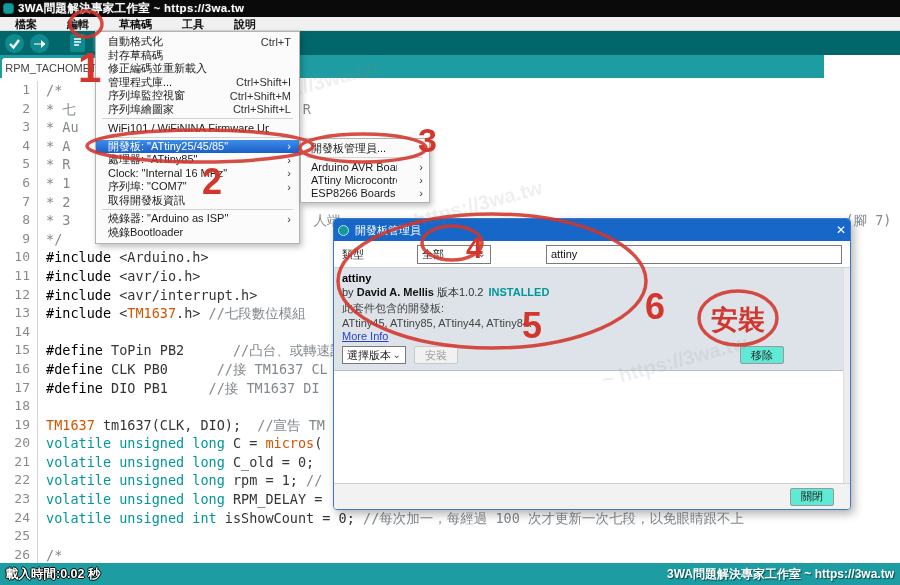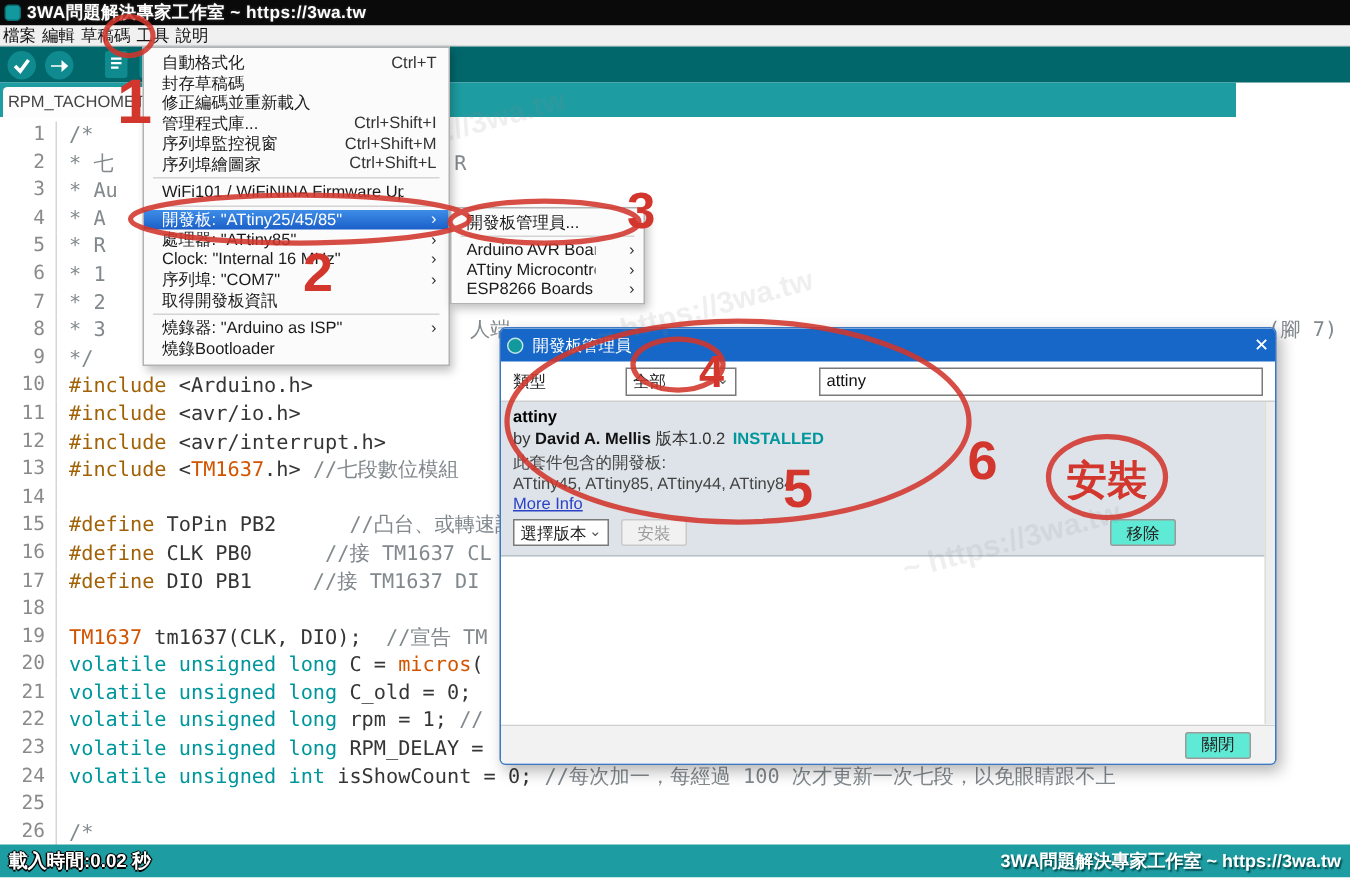--- a/index.html
+++ b/index.html
@@ -9,40 +9,40 @@
   
   .titlebar { position:absolute; left:0; top:0; width:900px; height:17px; background:#0a0a0a;
     display:flex; align-items:center; padding-left:3px; }
   .titlebar .appico { width:11px; height:11px; border-radius:3px; background:#12999e; margin-right:4px;
     display:inline-block; border:1px solid #0b6f73; }
   .titlebar .ttext { color:#fff; font-size:11.5px; font-weight:bold; letter-spacing:.3px;
     text-shadow:0 0 2px #444; white-space:nowrap; }
 
   .menubar { position:absolute; left:0; top:17px; width:900px; height:14px; background:#f0f0f0;
     display:flex; align-items:center; font-size:11px; color:#111; border-bottom:1px solid #d9d9d9; }
-  .menubar .mbitem { padding:0 2px; height:14px; line-height:14px; cursor:default; }
+  .menubar .mbitem { padding:0 15px; height:14px; line-height:14px; cursor:default;font-weight:bold; }
 
   .toolbar { position:absolute; left:0; top:31px; width:900px; height:24px; background:#02676b;
     display:flex; align-items:center; }
   .tbico { margin-left:4px; }
 
   .tabstrip { position:absolute; left:0; top:55px; width:824px; height:23px; background:#1d9ca1; }
   .tab { position:absolute; left:2px; top:3px; width:98px; height:20px; background:#fdfdfd;
     border-radius:3px 3px 0 0; font-size:11px; color:#444; line-height:20px; text-align:center;
     overflow:hidden; white-space:nowrap; }
 
   
   .editor { position:absolute; left:0; top:78px; width:900px; height:485px; background:#fff;
     font-family:"DejaVu Sans Mono", monospace; font-size:13.5px; padding-top:3px; }
   .eline { display:flex; height:18.6px; line-height:18.6px; white-space:pre; }
   .lnum { width:38px; text-align:right; padding-right:7px; color:#8a8a8a; flex:none;
     border-right:1px solid #d5d5d5; font-size:13px; }
   .lcode { padding-left:8px; white-space:pre; }
   .c-def { color:#353535; }
-  .c-pre { color:#a16207;text-align:center; }
+  .c-pre { color:#000000;text-align:center; }
   .c-kw  { color:#00979c; }
   .c-fn  { color:#d35400; }
   .c-com { color:#82898d; }
 
   .statusbar { position:absolute; left:0; top:563px; width:900px; height:22px; background:#1d9ca1;
     display:flex; align-items:center; justify-content:space-between; padding:0 6px; }
   .statusbar .sleft { color:#fff; font-size:12.5px; font-weight:bold;
     text-shadow:-1px 0 #000,1px 0 #000,0 -1px #000,0 1px #000; }
   .statusbar .sright { color:#fff; font-size:12px; font-weight:bold; text-shadow:1px 1px 1px #00494c; }
 

